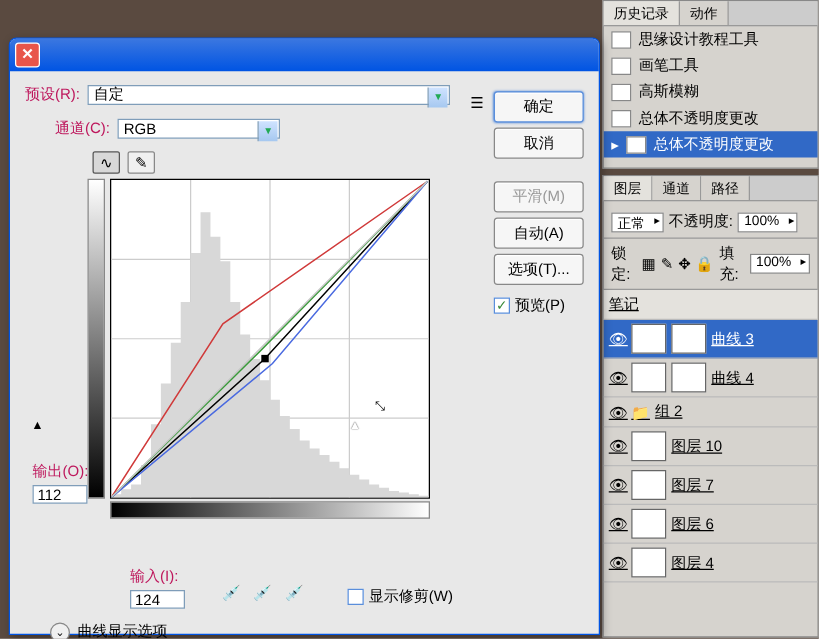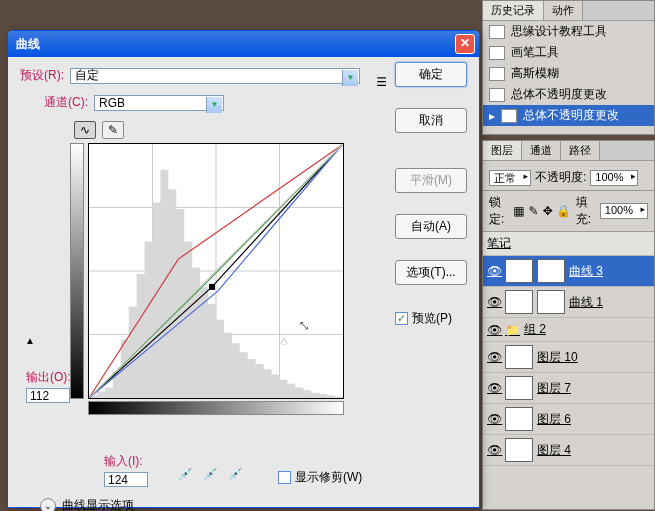--- a/index.html
+++ b/index.html
@@ -7,21 +7,21 @@
 
 
 .dialog { position: absolute; left: 7px; top: 30px; width: 473px; height: 478px; background: #e8e8e8; border: 1px solid #0054e3; border-radius: 6px 6px 0 0; box-shadow: 2px 2px 8px rgba(0,0,0,0.3); }
 .titlebar { height: 26px; background: linear-gradient(#3b77e0, #0054e3); display: flex; align-items: center; padding: 0 4px; border-radius: 5px 5px 0 0; }
 .titlebar-text { color: #fff; font-weight: bold; flex: 1; padding-left: 4px; }
 .close-btn { width: 20px; height: 20px; background: #e8554a; border: 1px solid #fff; border-radius: 3px; color: #fff; text-align: center; line-height: 17px; font-weight: bold; cursor: pointer; }
 
 .dialog-body { padding: 10px 12px; position: relative; height: calc(100% - 26px); }
 
 
-.btn-col { position: absolute; right: 12px; top: 5px; width: 72px; display: flex; flex-direction: column; gap: 21px; }
+.btn-col { position: absolute; right: 12px; top: 16px; width: 72px; display: flex; flex-direction: column; gap: 4px; }
 .menu-icon { position: absolute; right: 92px; top: 18px; cursor: pointer; }
 .btn { background: #f6f6f6; border: 1px solid #888; border-radius: 3px; padding: 3px 0; text-align: center; cursor: pointer; box-shadow: inset 0 1px 0 #fff; }
 .btn.primary { border: 1px solid #5a8edb; box-shadow: 0 0 2px #5a8edb, inset 0 1px 0 #fff; }
 .preview-row { display: flex; align-items: center; gap: 4px; margin-top: 4px; }
 .checkbox { width: 13px; height: 13px; border: 1px solid #5a8edb; background: #fff; display: inline-flex; align-items: center; justify-content: center; color: #3a8a3a; font-size: 11px; }
 
 
 .row { display: flex; align-items: center; gap: 6px; margin-bottom: 10px; }
 .label { color: #be185d; }
 .select { flex: 1; max-width: 290px; height: 16px; background: #fff; border: 1px solid #7f9db9; display: flex; align-items: center; padding: 0 4px; position: relative; }
@@ -136,21 +136,21 @@
   <div class="layer-item sel">
     <span class="layer-eye">👁</span>
     <span class="layer-thumb"></span>
     <span class="layer-mask"></span>
     <span>曲线 3</span>
   </div>
   <div class="layer-item">
     <span class="layer-eye">👁</span>
     <span class="layer-thumb"></span>
     <span class="layer-mask black"></span>
-    <span>曲线 1</span>
+    <span>曲线 4</span>
   </div>
   <div class="layer-item">
     <span class="layer-eye">👁</span>
     <span style="color:#888">📁</span>
     <span>组 2</span>
   </div>
   <div class="layer-item">
     <span class="layer-eye">👁</span>
     <span class="layer-thumb"></span>
     <span>图层 10</span>
@@ -167,21 +167,20 @@
   </div>
   <div class="layer-item">
     <span class="layer-eye">👁</span>
     <span class="layer-thumb"></span>
     <span>图层 4</span>
   </div>
 </div>
 
 <div class="dialog">
   <div class="titlebar">
-    <span class="titlebar-text">曲线</span>
     <span class="close-btn">✕</span>
   </div>
   <div class="dialog-body">
     <span class="menu-icon">☰</span>
     <div class="btn-col">
       <div class="btn primary">确定</div>
       <div class="btn">取消</div>
       <div class="btn" style="color:#999;margin-top:14px">平滑(M)</div>
       <div class="btn">自动(A)</div>
       <div class="btn">选项(T)...</div>

